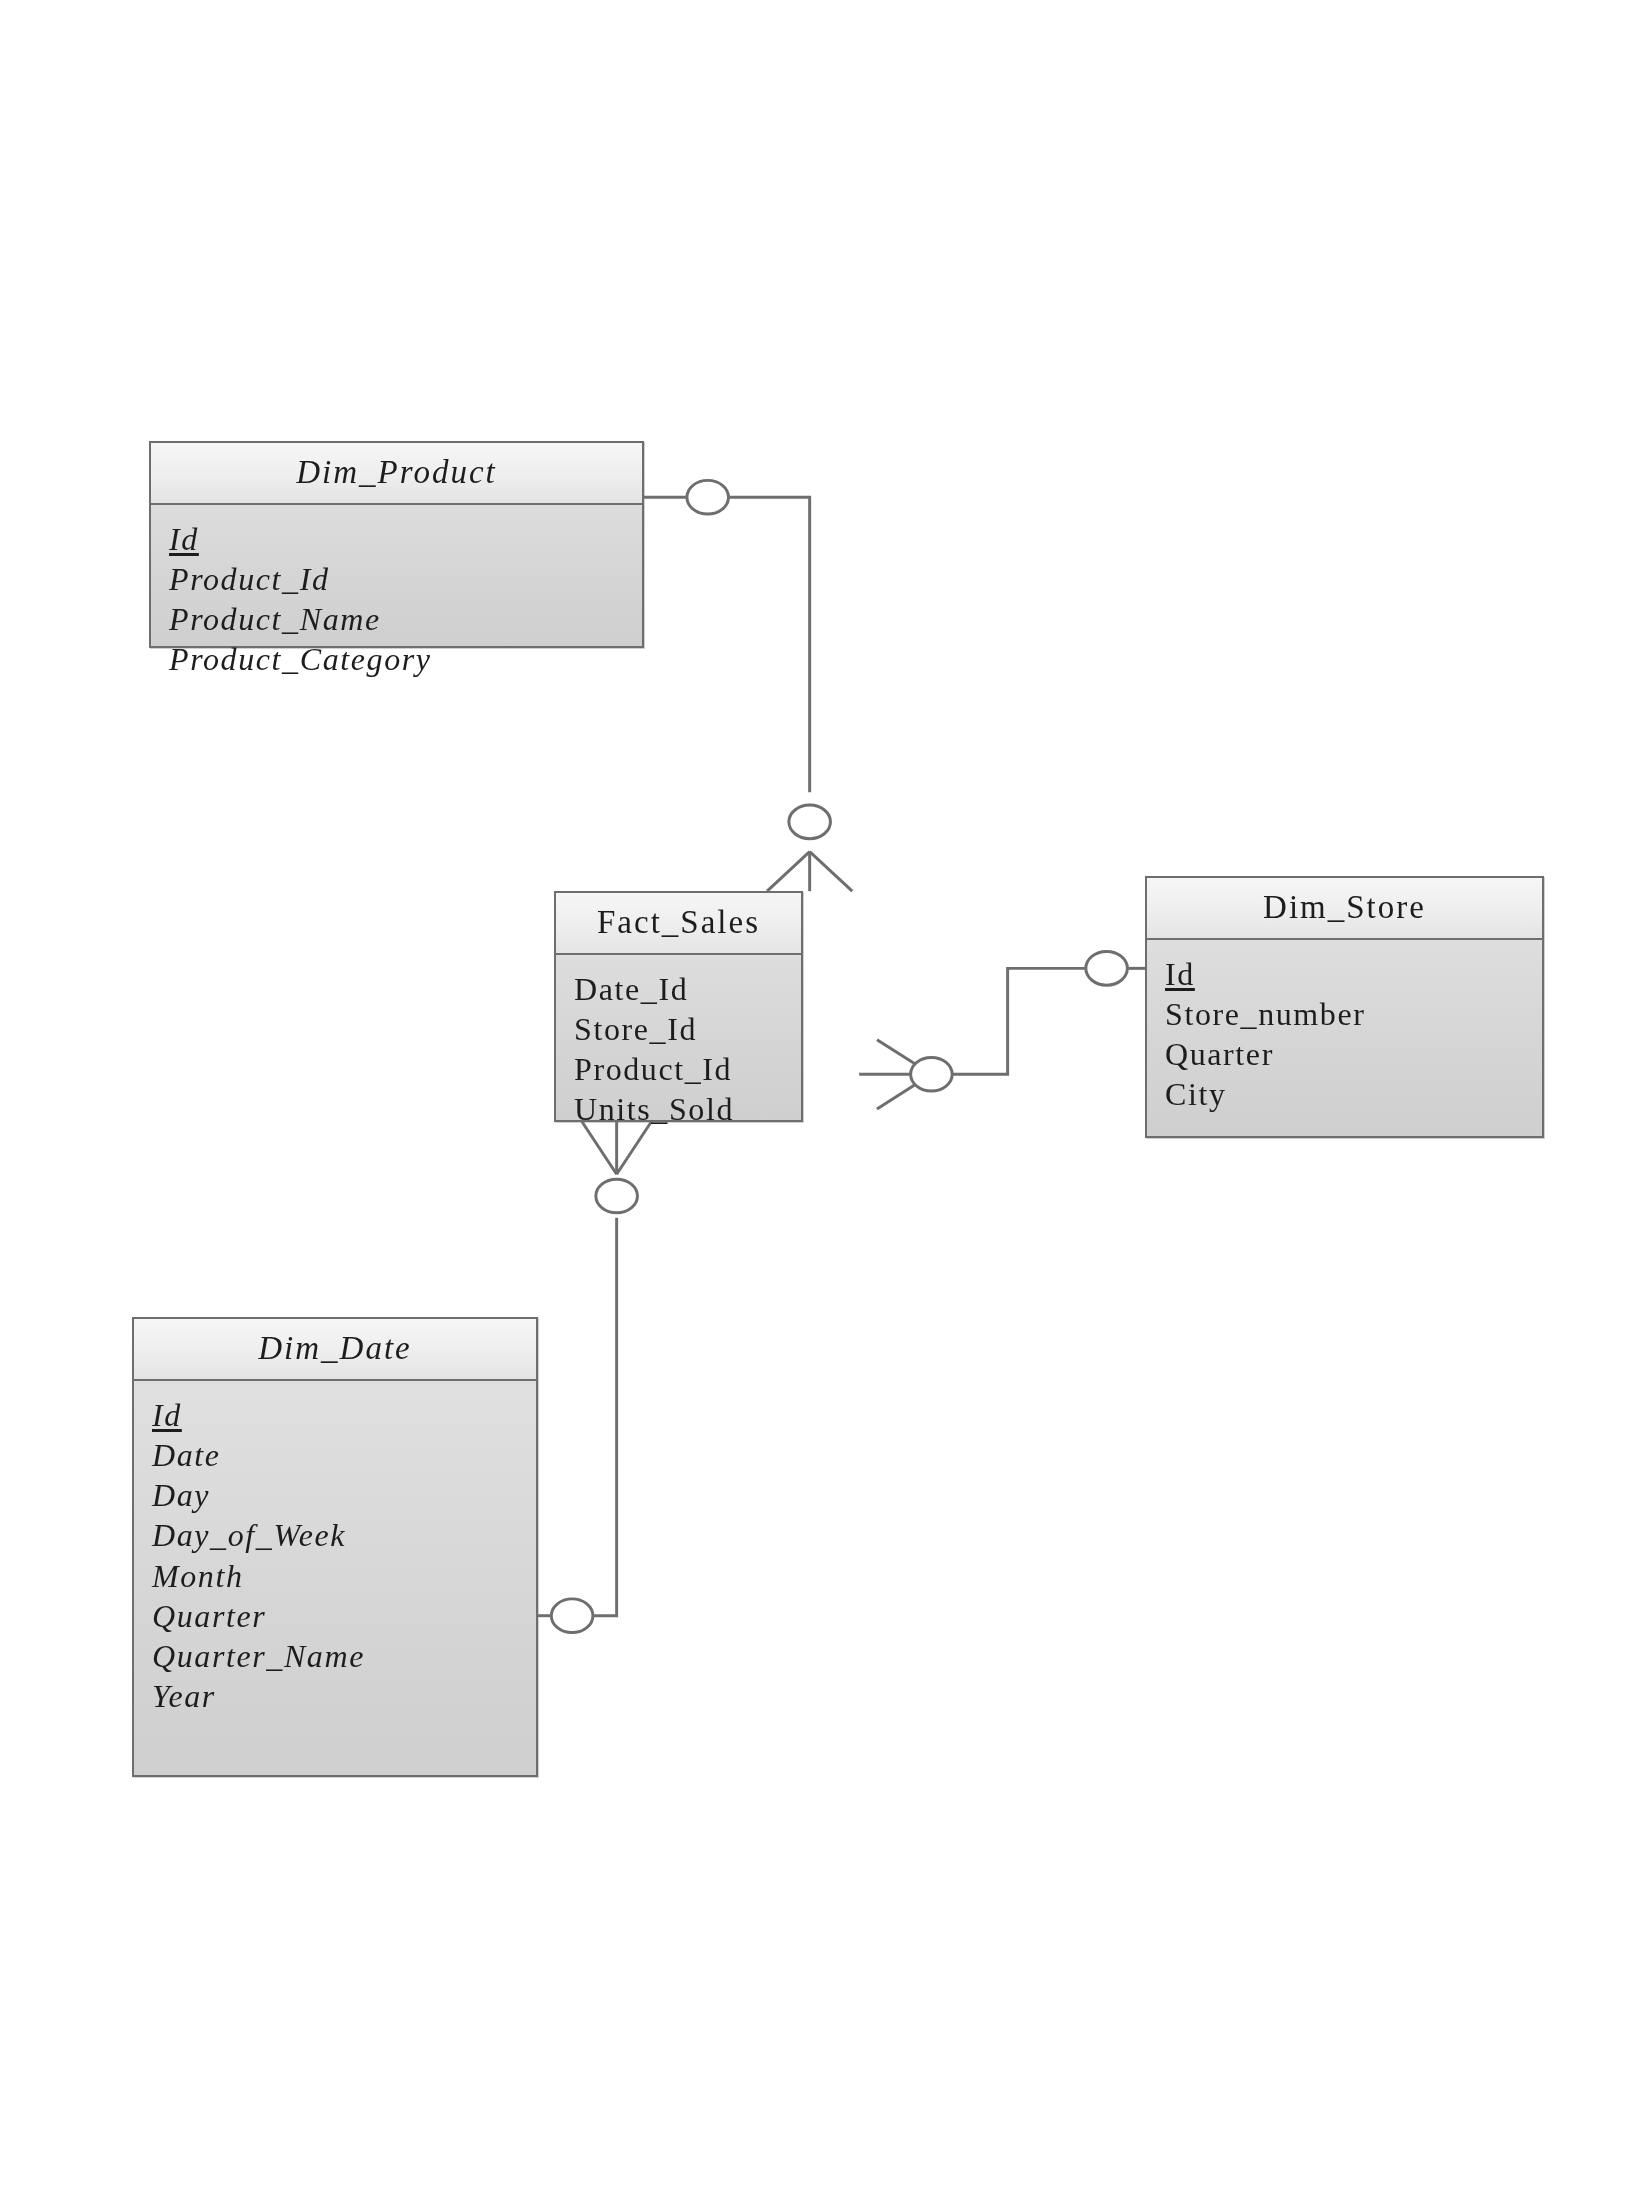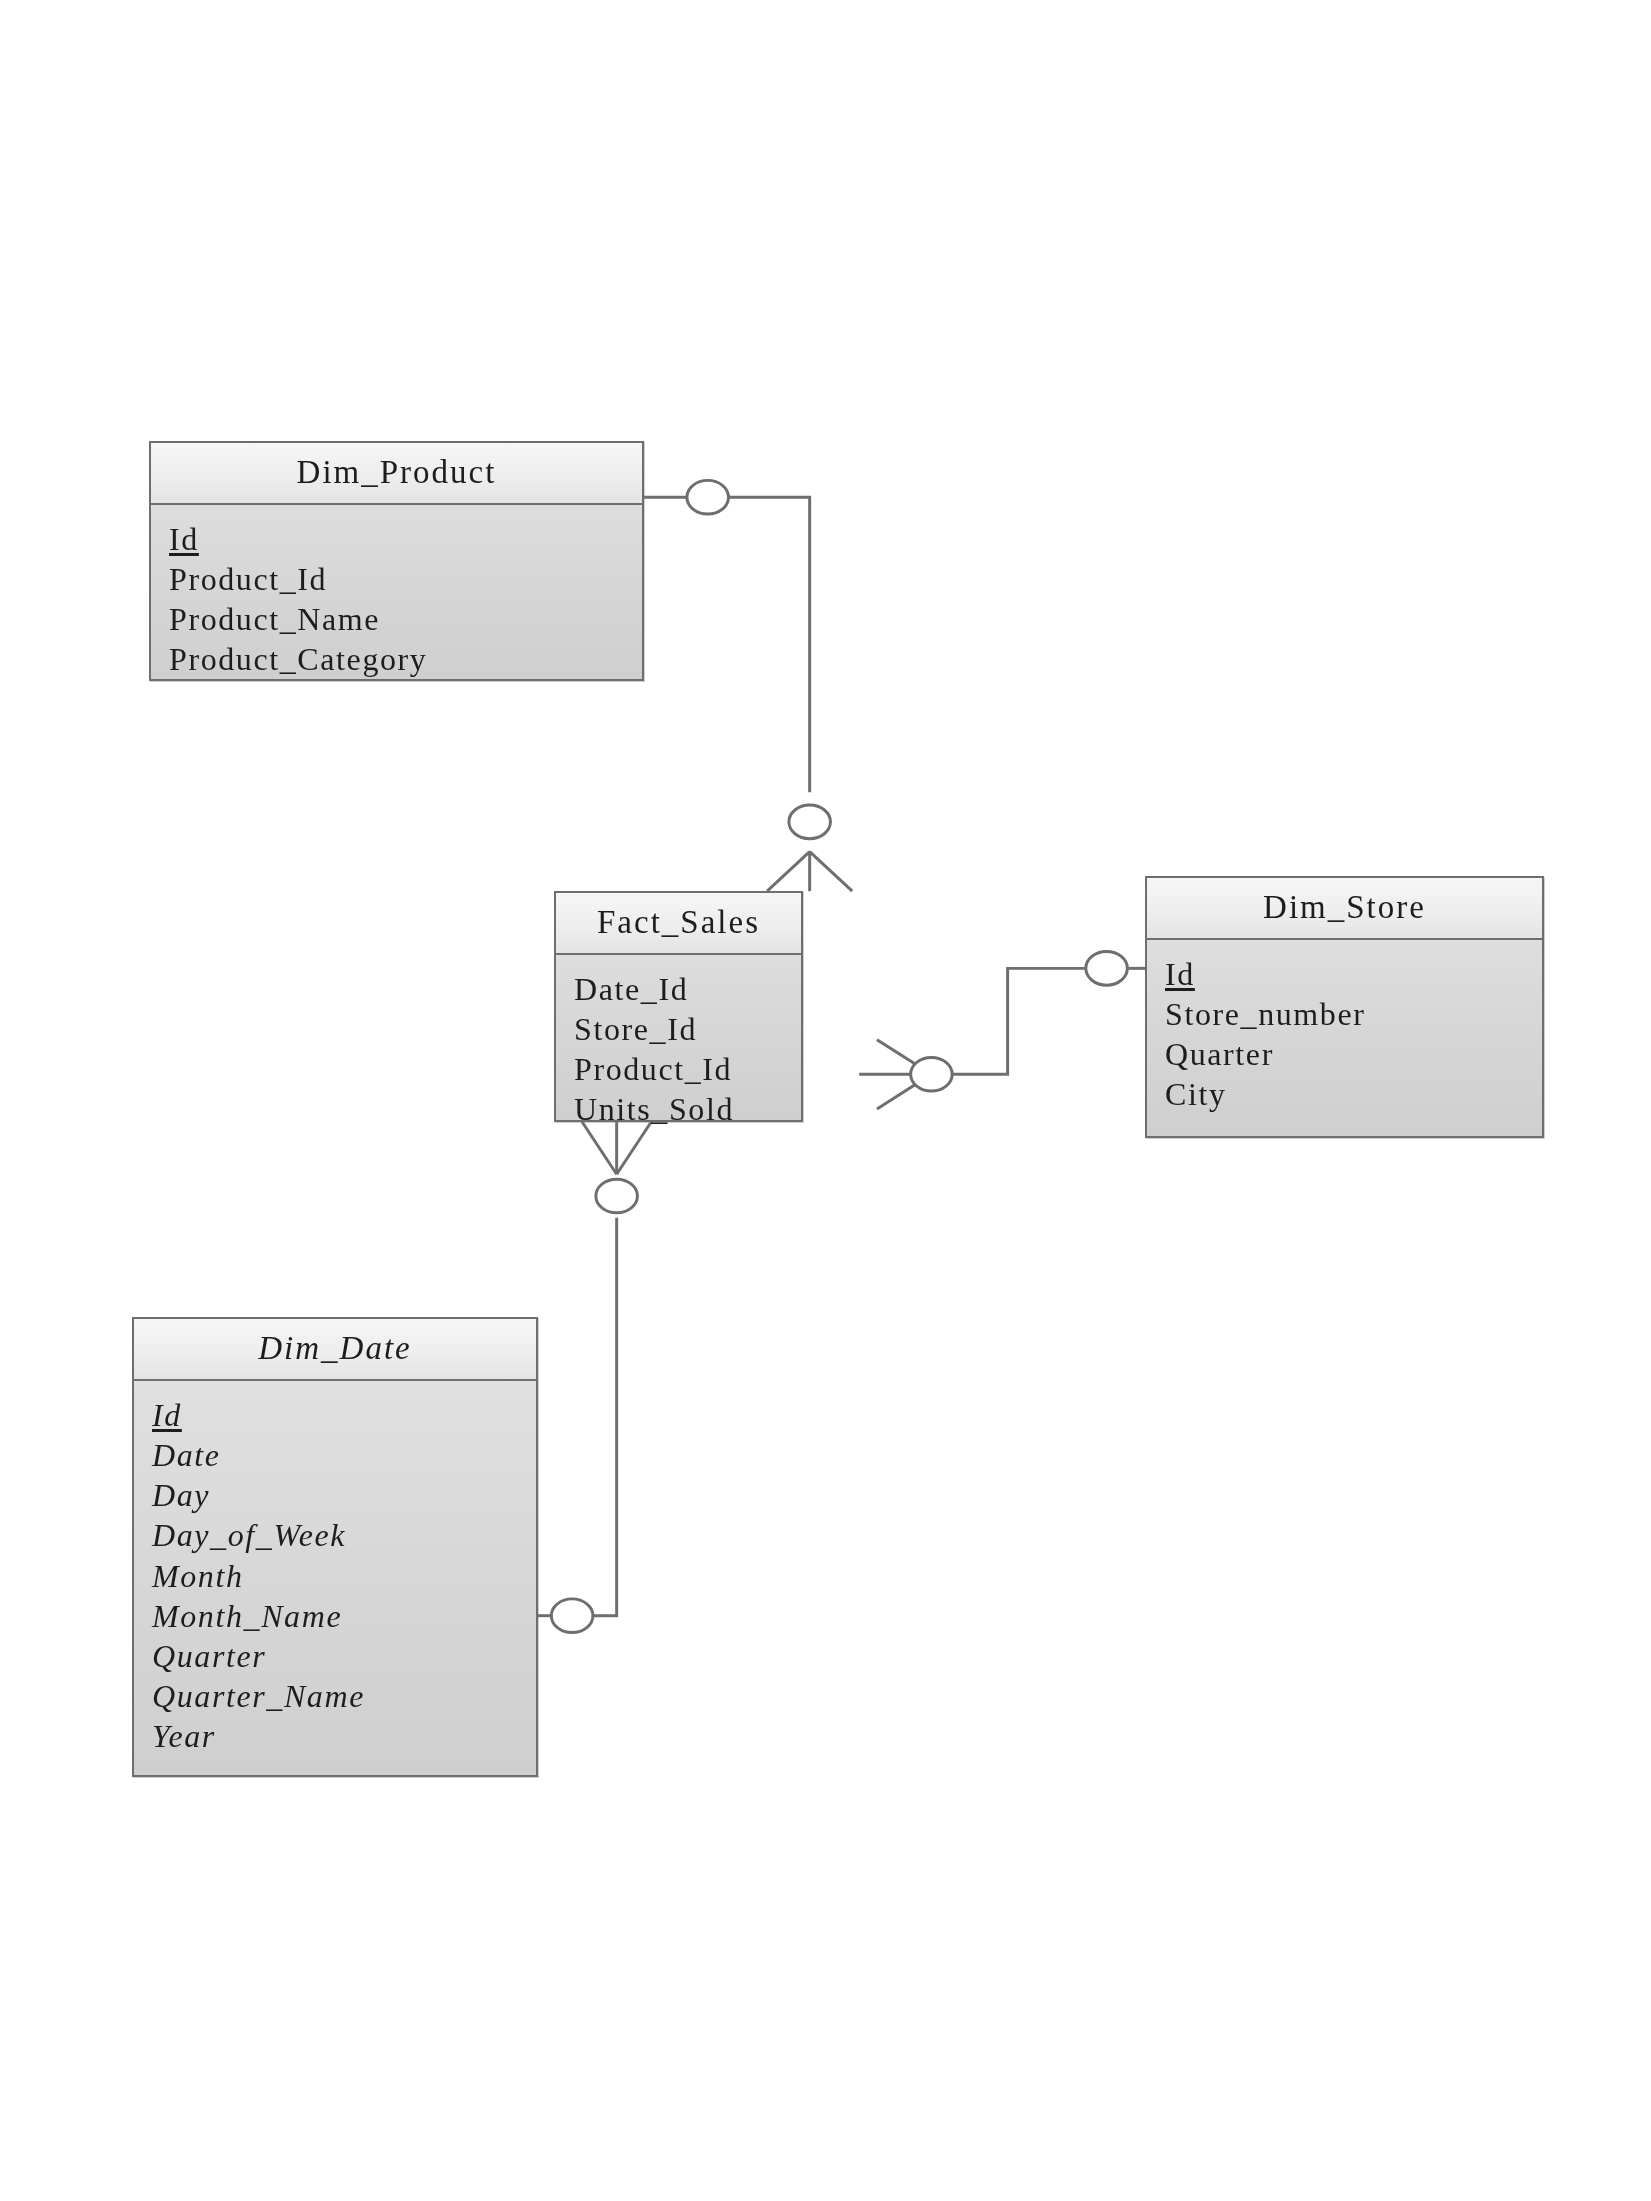--- a/index.html
+++ b/index.html
@@ -100,21 +100,21 @@
           <path d="M 623 1186 L 588 1133"></path>
           <path d="M 623 1186 L 658 1133"></path>
         </g>
         <ellipse cx="623" cy="1208" rx="21" ry="17" fill="#ffffff" stroke="#6e6e6e" stroke-width="3"></ellipse>
         <ellipse cx="578" cy="1632" rx="21" ry="17" fill="#ffffff" stroke="#6e6e6e" stroke-width="3"></ellipse>
       </g>
 
     </g>
   </svg>
 
-  <div class="entity" style="left:149px; top:441px; width:495px; height:240px;">
+  <div class="entity" style="left:149px; top:441px; width:495px; height:207px;font-style:italic;">
     <div class="entity-header">Dim_Product</div>
     <div class="entity-fields">
       <div class="field pk">Id</div>
       <div class="field">Product_Id</div>
       <div class="field">Product_Name</div>
       <div class="field">Product_Category</div>
     </div>
   </div>
 
   <div class="entity" style="left:554px; top:891px; width:249px; height:231px;">
@@ -138,21 +138,20 @@
   </div>
 
   <div class="entity" style="left:132px; top:1317px; width:406px; height:460px;font-style:italic;">
     <div class="entity-header">Dim_Date</div>
     <div class="entity-fields">
       <div class="field pk">Id</div>
       <div class="field">Date</div>
       <div class="field">Day</div>
       <div class="field">Day_of_Week</div>
       <div class="field">Month</div>
-      <div class="field">Month_Name</div>
       <div class="field">Quarter</div>
       <div class="field">Quarter_Name</div>
       <div class="field">Year</div>
     </div>
   </div>
 
 </div>
 
 
 </body></html>

